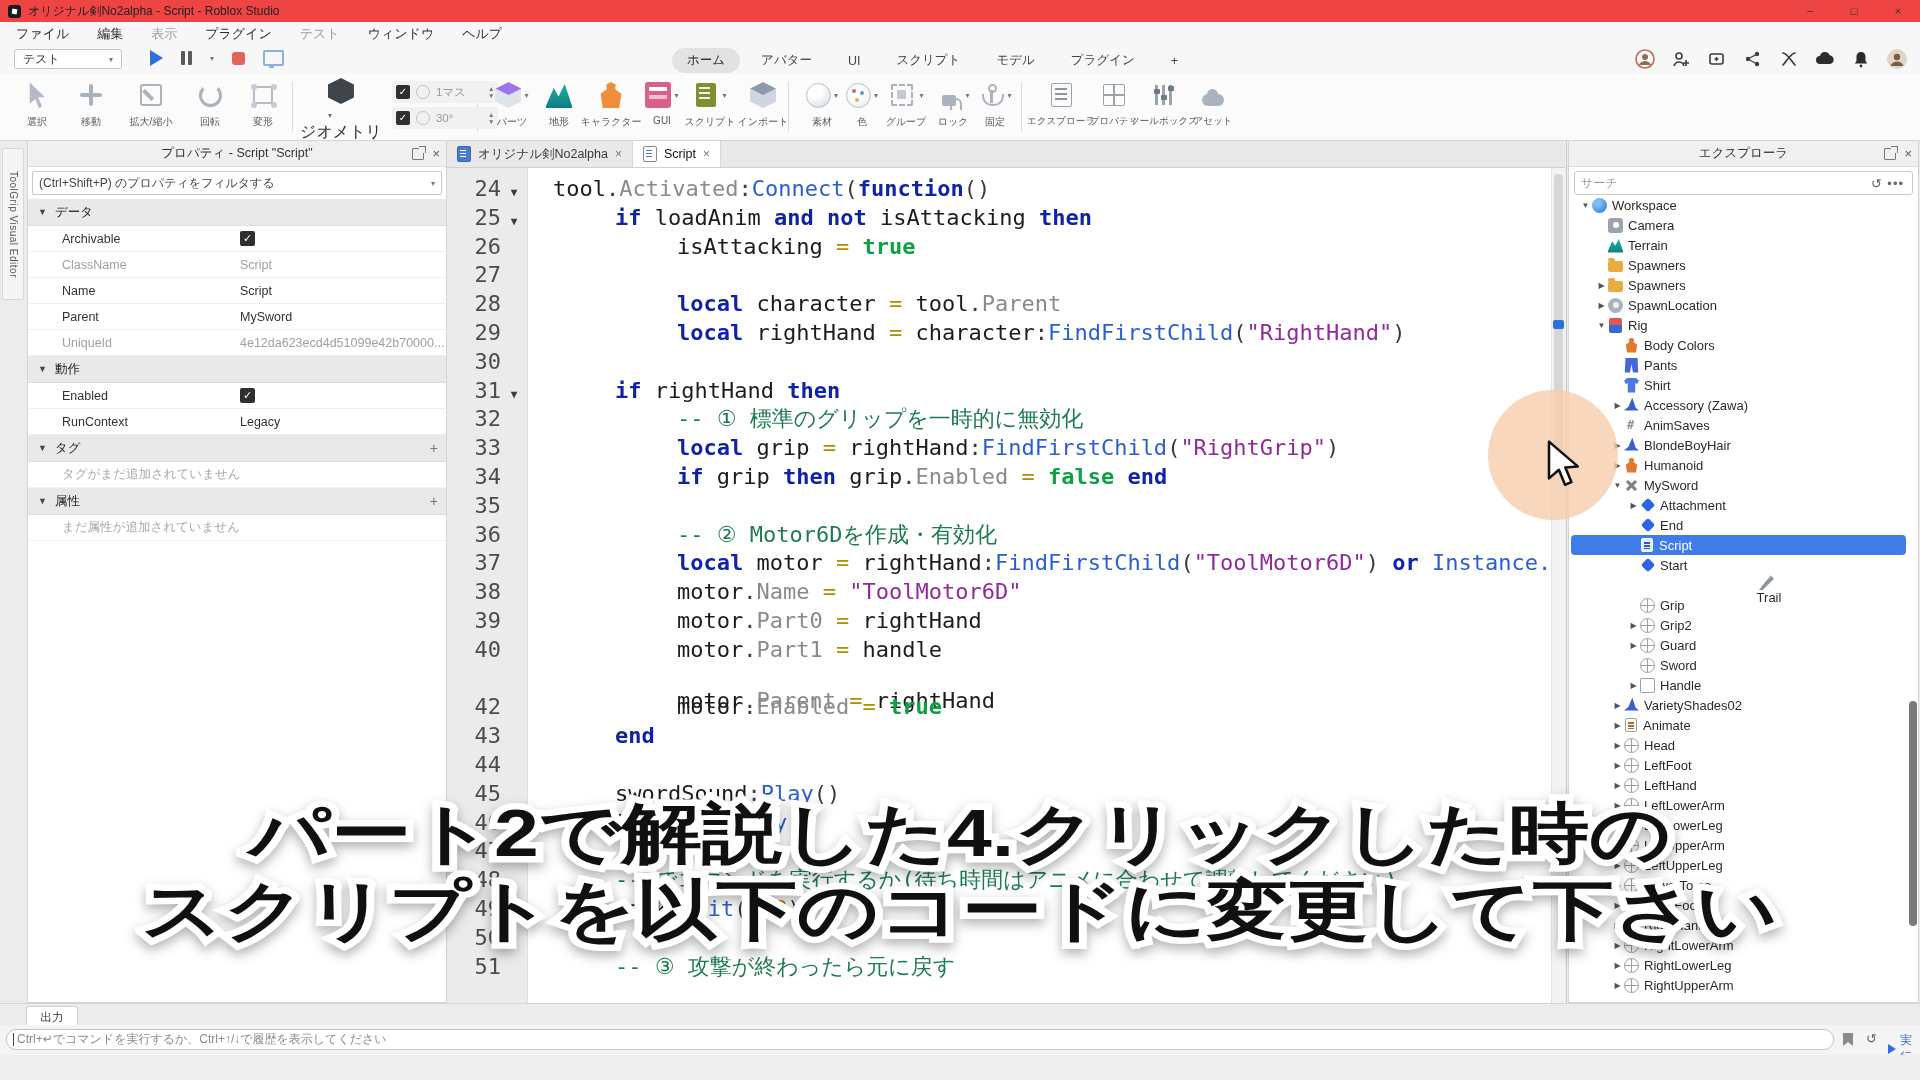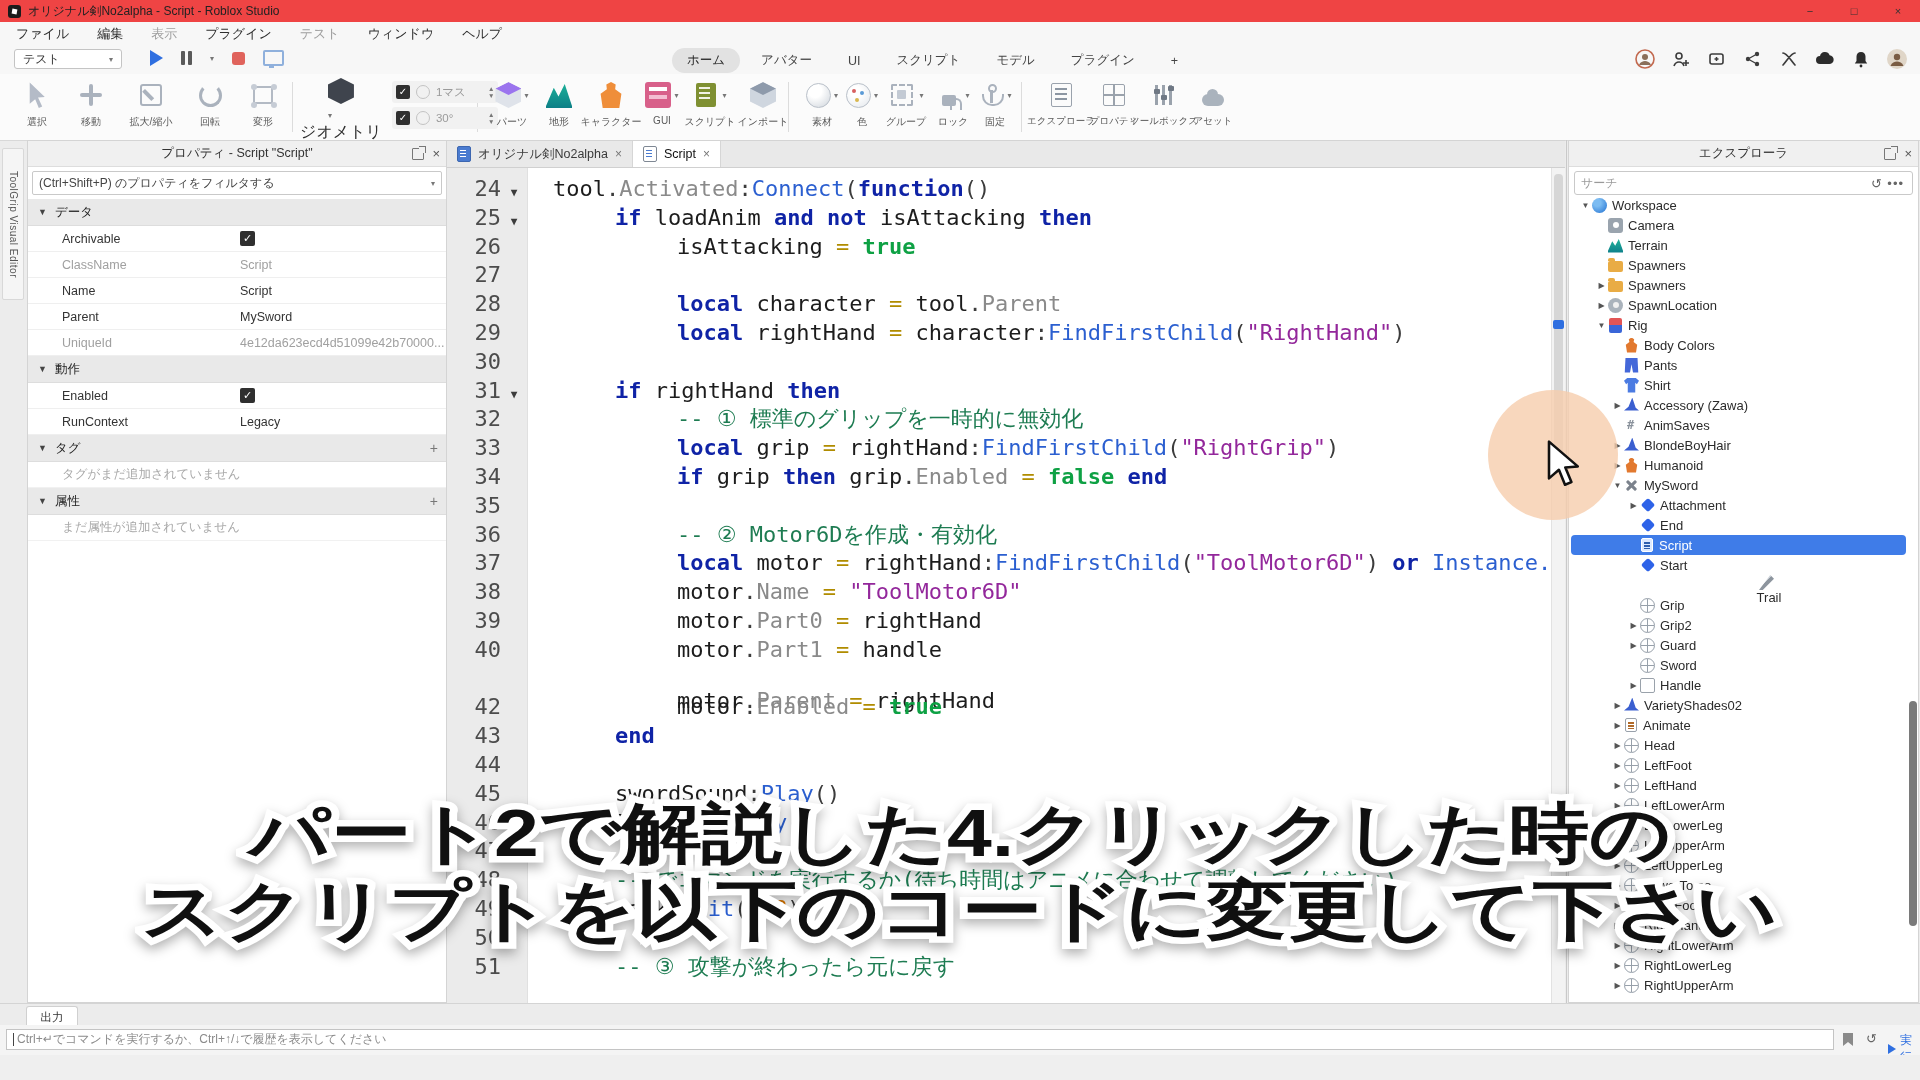--- a/index.html
+++ b/index.html
@@ -172,21 +172,21 @@
   .t-trail{background:linear-gradient(135deg,#c9cfd6 45%,#8d959e 45%);clip-path:polygon(0 100%,75% 0,100% 25%,25% 100%);}
   .t-mesh{border:1.5px solid #97a0aa;border-radius:50%;box-sizing:border-box;background:linear-gradient(90deg,transparent 44%,#97a0aa 44% 56%,transparent 56%),linear-gradient(transparent 44%,#97a0aa 44% 56%,transparent 56%);}
   .t-part{border:1.5px solid #9aa2ab;background:#fff;border-radius:2px;box-sizing:border-box;}
   .t-animscript{background:#fff;border:1px solid #99a1ab;border-radius:2px;width:12px;height:14px;margin:0 1px;box-sizing:border-box;}
   .t-animscript::after{content:"";position:absolute;left:2px;top:3px;width:6px;height:7px;background:repeating-linear-gradient(#b06a2a 0 1.5px,transparent 1.5px 3px);}
   .exscroll{position:absolute;right:1px;top:560px;width:8px;height:225px;background:#7a7a7a;border-radius:4px;}
   
   .outstrip{position:absolute;left:0;top:1003px;width:100%;height:22px;background:#ececec;border-top:1px solid #d4d4d4;}
   .outtab{position:absolute;left:26px;top:2px;width:50px;height:20px;background:#fff;border:1px solid #d0d0d0;border-bottom:none;border-radius:3px 3px 0 0;display:flex;align-items:center;justify-content:center;font-size:11.5px;color:#333;}
   .cmdstrip{position:absolute;left:0;top:1025px;width:100%;height:30px;background:#f4f4f4;}
-  .cmdinput{position:absolute;left:6px;top:4px;width:1828px;height:21px;background:#fff;border:1px solid #c4c4c4;border-radius:0;display:flex;align-items:center;padding-left:6px;font-size:12px;color:#8b8b8b;box-sizing:border-box;}
+  .cmdinput{position:absolute;left:6px;top:4px;width:1828px;height:21px;background:#fff;border:1px solid #c4c4c4;border-radius:10px;display:flex;align-items:center;padding-left:6px;font-size:12px;color:#8b8b8b;box-sizing:border-box;}
   .cmdcaret{width:1px;height:13px;background:#444;margin-right:3px;}
   .bookmark{position:absolute;left:1843px;top:8px;width:10px;height:13px;background:#8a8a8a;clip-path:polygon(0 0,100% 0,100% 100%,50% 70%,0 100%);}
   .histicon{position:absolute;left:1866px;top:6px;font-size:13px;color:#666;}
   .runbtn{position:absolute;left:1888px;top:7px;display:flex;align-items:center;gap:4px;font-size:12px;color:#2f6fe0;}
   .runtri{width:0;height:0;border-left:8px solid #2f6fe0;border-top:5px solid transparent;border-bottom:5px solid transparent;}
   .bottomfill{position:absolute;left:0;top:1055px;width:100%;height:25px;background:#efefef;}
   
   .clickhl{position:absolute;left:1488px;top:390px;width:130px;height:130px;border-radius:50%;background:rgba(246,205,172,.8);z-index:40;}
   .cursor{position:absolute;left:1545px;top:440px;z-index:60;}
   .subtitle{position:absolute;left:0;width:100%;text-align:center;z-index:50;font-weight:900;color:#101010;

